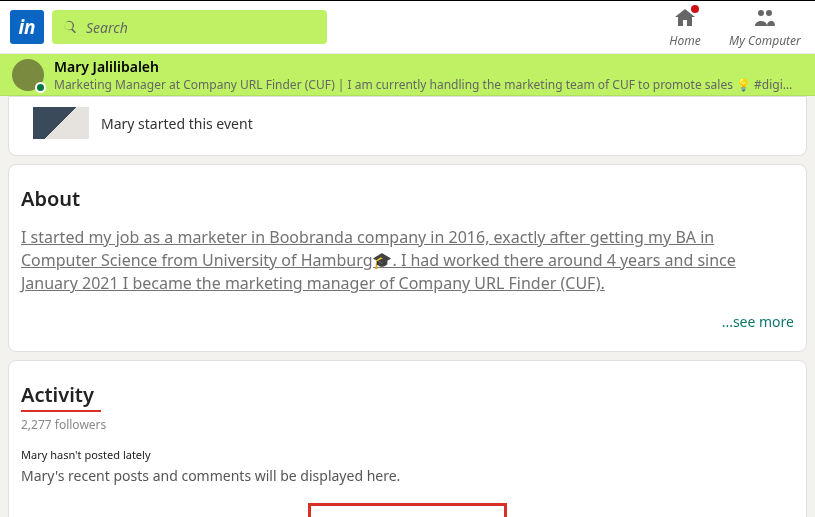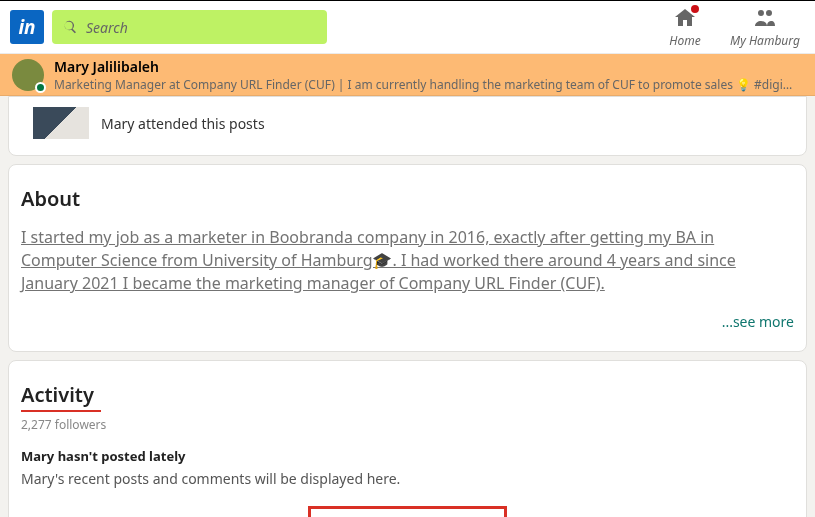--- a/index.html
+++ b/index.html
@@ -5,37 +5,37 @@
     * { margin:0; padding:0; box-sizing:border-box; font-family:-apple-system,system-ui,"Segoe UI",Roboto,sans-serif; }
     body { background:#f3f2ef; width:815px; height:517px; overflow:hidden; border-top:1px solid #000; position:relative; }
     .topnav { height:53px; background:#fff; display:flex; align-items:center; padding:0 10px; border-bottom:1px solid rgba(0,0,0,0.08);font-style:italic;}
     .logo { width:34px; height:34px; background:#0a66c2; color:#fff; display:flex; align-items:center; justify-content:center; font-size:19px; font-weight:700; border-radius:3px; margin-right:8px; }
     .search { display:flex; align-items:center; background:#bef264; border-radius:4px; height:34px; width:275px; padding:0 10px; color:#666; font-size:14px;}
     .search svg { margin-right:8px; }
     .nav-spacer { flex:1; }
     .nav-item { width:80px; display:flex; flex-direction:column; align-items:center; font-size:12px; color:#656565; cursor:pointer; position:relative; }
     .nav-item svg { width:24px; height:24px; margin-bottom:2px; fill:#666;}
     .badge { position:absolute; top:-3px; left:44px; width:12px; height:12px; background:#cc1016; border:2px solid #fff; border-radius:50%; }
-    .profile-bar { height:42px; background:#fdba74; display:flex; align-items:center; padding:0 12px; border-bottom:1px solid rgba(0,0,0,0.08);}
+    .profile-bar { height:42px; background:#bef264; display:flex; align-items:center; padding:0 12px; border-bottom:1px solid rgba(0,0,0,0.08);}
     .avatar { width:32px; height:32px; border-radius:50%; background:#7a8a3f; position:relative; margin-right:10px; }
     .presence { position:absolute; right:-2px; bottom:-2px; width:11px; height:11px; background:#057642; border:2px solid #fff; border-radius:50%; }
     .profile-info { overflow:hidden; }
     .profile-name { font-size:14px; font-weight:600; color:#000; }
     .profile-headline { font-size:12px; color:#666; white-space:nowrap; overflow:hidden; text-overflow:ellipsis; max-width:740px; }
     .content { padding:0 8px; }
     .card { background:#fff; border:1px solid #e0dfdc; border-radius:8px; margin-bottom:8px; padding:20px 12px; }
     .event-row { border-radius:0 0 8px 8px; padding:10px 24px 16px; display:flex; align-items:center; font-size:14px; color:#333; }
     .event-thumb { width:56px; height:32px; background:linear-gradient(135deg,#3a4a5a 50%,#e6e3de 50%); margin-right:12px; }
     .about-head { font-size:20px; font-weight:600; color:#222; margin-bottom:14px; }
     .about-text { font-size:16px; color:#737373; line-height:1.45;text-decoration:underline; }
     .see-more { text-align:right; color:#0f766e; font-size:14px; margin-top:16px; }
     .activity-head { font-size:20px; font-weight:600; color:#222; display:inline-block; }
     .underline { height:2px; background:#d93025; width:80px; margin-top:2px; margin-bottom:4px; }
     .followers { font-size:12px; color:#888; margin-bottom:14px; }
-    .no-post-title { font-size:13px; font-weight:700; color:#222; margin-bottom:4px; }
+    .no-post-title { font-size:11px; font-weight:400; color:#222; margin-bottom:4px; }
     .no-post-sub { font-size:14px; color:#555; }
     .show-all { display:flex; justify-content:center; margin-top:18px;}
     .show-all-inner { border:3px solid #d93025; padding:10px 22px; display:flex; align-items:center; gap:6px; color:#666; font-size:16px; font-weight:600; background:#fff;}
     .arrow { font-size:18px; color:#666; }
   </style>
 </head>
 <body>
 
 <div class="topnav">
   <div class="logo">in</div>
@@ -50,38 +50,38 @@
     <svg viewBox="0 0 24 24">
         <path d="M12 3l10 8h-3v9h-5v-6h-4v6H5v-9H2l10-8z"></path>
       </svg>
     <div class="badge"></div>
     <span>Home</span>
   </div>
   <div class="nav-item">
     <svg viewBox="0 0 24 24">
         <path d="M8 10a3 3 0 100-6 3 3 0 000 6zm8 0a3 3 0 100-6 3 3 0 000 6zM2 20c0-3 3-5 6-5s6 2 6 5H2zm12 0c0-1.5.5-3 1.5-4 .8-.6 1.8-1 2.5-1 3 0 4 2 4 5h-8z"></path>
       </svg>
-    <span>My Hamburg</span>
+    <span>My Computer</span>
   </div>
 </div>
 
 <div class="profile-bar">
   <div class="avatar">
     <div class="presence"></div>
   </div>
   <div class="profile-info">
     <div class="profile-name">Mary Jalilibaleh</div>
     <div class="profile-headline">Marketing Manager at Company URL Finder (CUF) | I am currently handling the marketing team of CUF to promote sales 💡 #digitalmarke...</div>
   </div>
 </div>
 
 <div class="content">
   <div class="card event-row">
     <div class="event-thumb"></div>
-    <span>Mary attended this posts</span>
+    <span>Mary started this event</span>
   </div>
 
   <div class="card">
     <div class="about-head">About</div>
     <div class="about-text">I started my job as a marketer in Boobranda company in 2016, exactly after getting my BA in Computer Science from University of Hamburg🎓. I had worked there around 4 years and since January 2021 I became the marketing manager of Company URL Finder (CUF).</div>
     <div class="see-more">...see more</div>
   </div>
 
   <div class="card" style="padding-bottom:10px;">
     <div class="activity-head">Activity</div>

